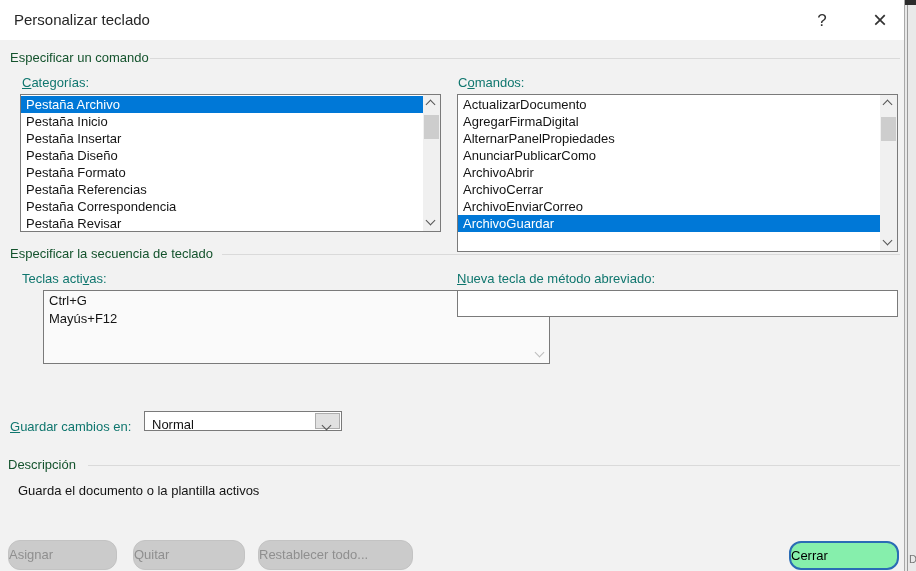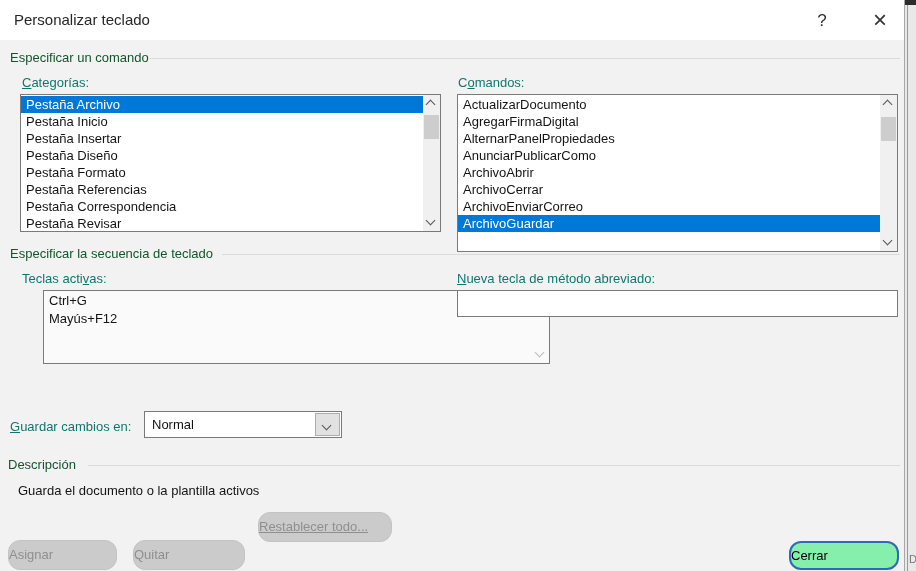--- a/index.html
+++ b/index.html
@@ -183,30 +183,30 @@
             <span class="chev down"></span>
           </div>
       </div>
     </div>
 
     <input class="textinput" style="left: 457px; top: 290px; width: 441px; height: 27px;" placeholder="" value="">
 
     <div class="field-label" style="left:10px;top:419px;">
       <span></span><span class="accel">G</span><span>uardar cambios en:</span>
     </div>
-    <div class="combo" style="left:144px;top:411px;width:198px;height:27px;">
+    <div class="combo" style="left:144px;top:411px;width:198px;height:20px;">
       <div class="combo-value">Normal</div>
       <div class="combo-btn">
         <span class="chev down"></span>
       </div>
     </div>
 
     <div class="group-heading" style="left:8px;top:457px;">Descripción</div>
     <div class="group-line" style="left:88px;top:465px;width:812px;"></div>
     <div class="desc-text" style="left:18px;top:483px;">Guarda el documento o la plantilla activos</div>
 
     <button class="btn disabled" style="left:8px;top:540px;width:109px;">Asignar</button>
     <button class="btn disabled" style="left:133px;top:540px;width:112px;">Quitar</button>
-    <button class="btn disabled" style="left:258px;top:512px;width:134px;text-decoration:underline;">Restablecer todo...</button>
+    <button class="btn disabled" style="left:258px;top:540px;width:155px;">Restablecer todo...</button>
     <button class="btn primary" style="left:789px;top:541px;width:110px;height:29px;">Cerrar</button>
 
   </div>
 </div>
 
 </body></html>

